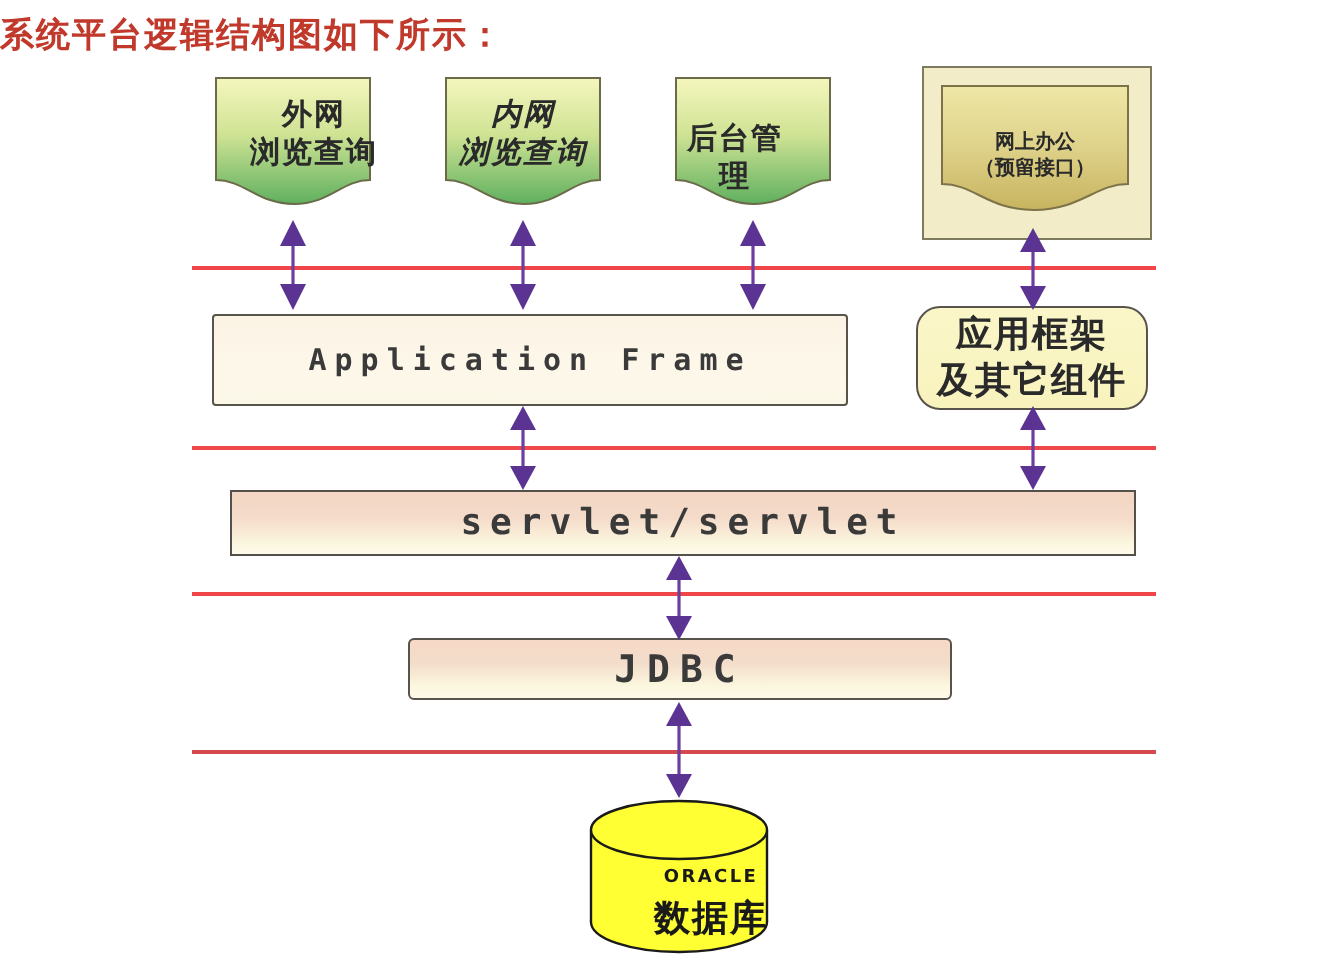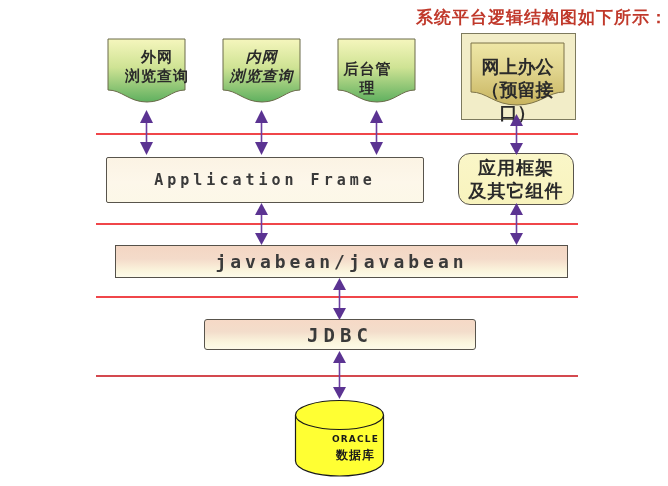--- a/index.html
+++ b/index.html
@@ -13,21 +13,21 @@
     height:486px;
     background:#ffffff;
     overflow:hidden;
   }
 
   
   .title{
     position:absolute;
     left:0; top:6px;
     width:668px;
-    text-align:right;
+    text-align:left;
     font-size:17px;
     font-weight:700;
     letter-spacing:1px;
     color:#c0392b;
     font-family:"DejaVu Sans","Liberation Sans",sans-serif;
   }
 
   
   .rule{
     position:absolute;
@@ -137,21 +137,21 @@
   }
   .cyl-top-label{
     top:35px;
     font-size:9px;
     font-weight:700;
     letter-spacing:1.2px;
     color:#1a1a1a;
   }
   .cyl-main-label{
     top:48px;
-    font-size:12px;
+    font-size:18px;
     font-weight:700;
     letter-spacing:1px;
     color:#1a1a1a;
   }
 
   
   .arrow{ position:absolute; z-index:5; }
   .arrow svg{ display:block; }
 </style>
 </head>
@@ -216,35 +216,35 @@
     <svg width="95" height="68" viewBox="0 0 95 68">
       <defs>
         <linearGradient id="gGold" x1="0" y1="0" x2="0" y2="1">
           <stop offset="0%" stop-color="#efe7a6"></stop>
           <stop offset="45%" stop-color="#e0d48d"></stop>
           <stop offset="100%" stop-color="#c8b45f"></stop>
         </linearGradient>
       </defs>
       <path d="M1,1 L94,1 L94,50 C78,50 70,63 47,63 C24,63 17,50 1,50 Z" fill="url(#gGold)" stroke="#7d7348" stroke-width="1"></path>
     </svg>
-    <div class="wlabel" style="top:14px; font-size:18px; letter-spacing:0px;font-family:Liberation Serif, serif;">网上办公
+    <div class="wlabel" style="top:24px; font-size:10px; letter-spacing:0px;font-family:Liberation Serif, serif;">网上办公
 （预留接口）</div>
   </div>
 
   <div class="rbox appframe" style="left:106px; top:157px; width:318px; height:46px;">
     <span>Application Frame</span>
   </div>
 
   <div class="rbox rightcomp" style="left:458px; top:153px; width:116px; height:52px;">
     <span>应用框架
 及其它组件</span>
   </div>
 
   <div class="sqbar" style="left:115px; top:245px; width:453px; height:33px;">
-    <span>javabean/javabean</span>
+    <span>servlet/servlet</span>
   </div>
 
   <div class="rbox jdbc" style="left:204px; top:319px; width:272px; height:31px;">
     <span>JDBC</span>
   </div>
 
   <div class="cylinder" style="left:294px; top:399px; width:91px; height:81px;">
     <svg width="91" height="81" viewBox="0 0 91 81">
       <ellipse cx="45.5" cy="62" rx="44" ry="15" fill="#ffff33" stroke="#1a1a1a" stroke-width="1.2"></ellipse>
       <rect x="1.5" y="16" width="88" height="46" fill="#ffff33"></rect>

